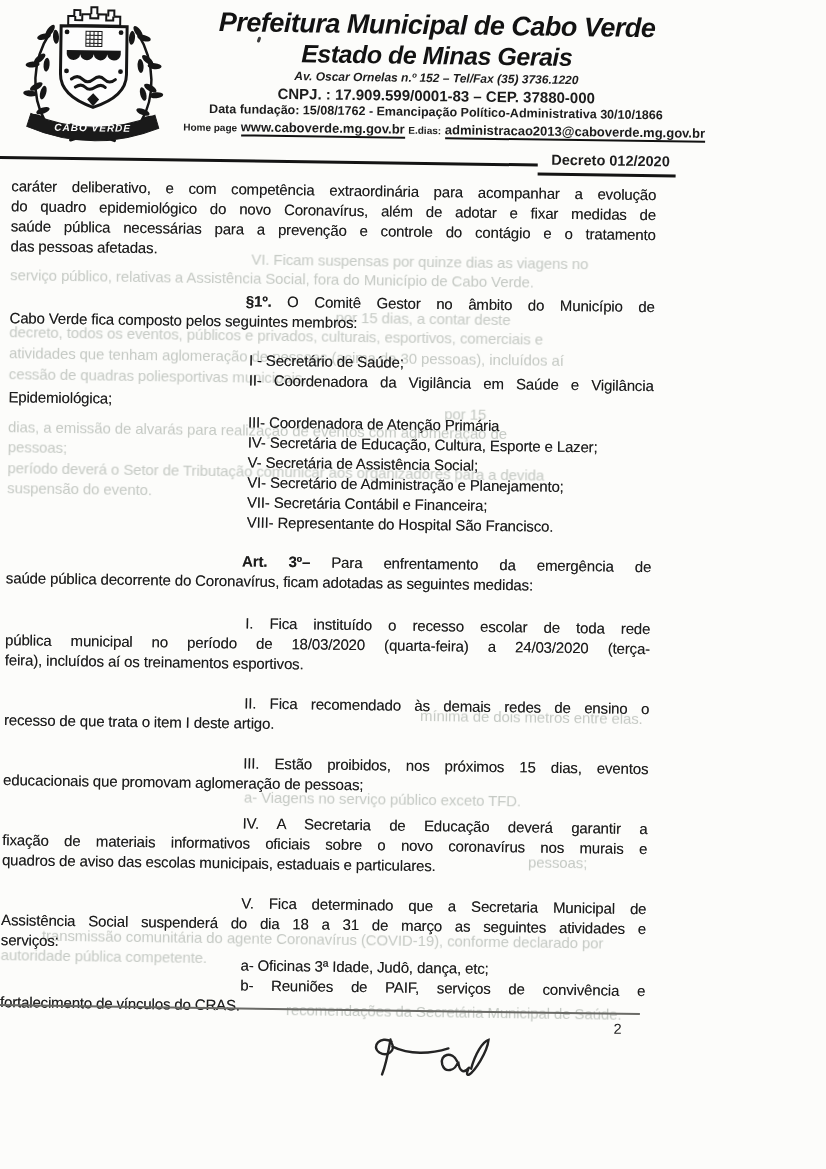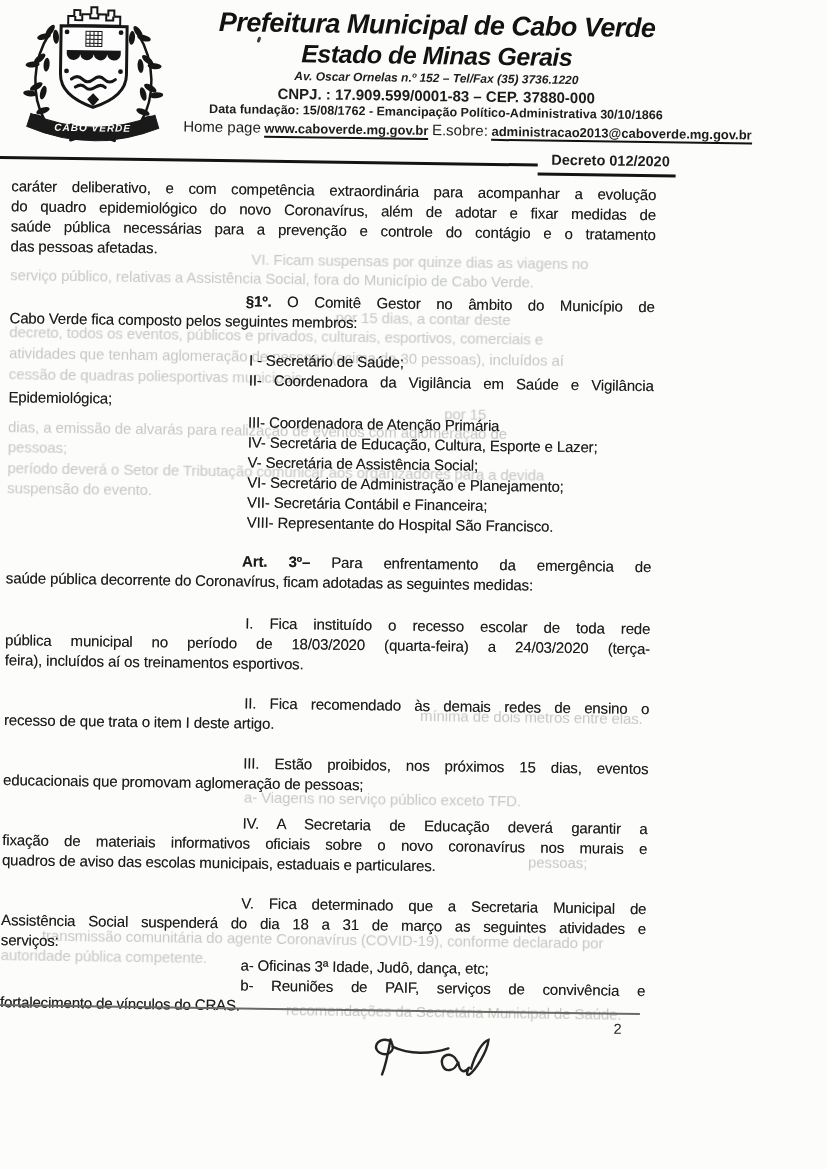--- a/index.html
+++ b/index.html
@@ -15,21 +15,21 @@
   
   .letterhead{position:relative;height:142px;}
   .crest{position:absolute;left:12px;top:2px;}
   .htext{position:absolute;left:185px;top:4px;width:505px;text-align:center;}
   .t1{font-size:27px;font-weight:bold;font-style:italic;letter-spacing:-0.5px;line-height:31px;color:#121212;}
   .t2{font-size:25px;font-weight:bold;font-style:italic;letter-spacing:-0.5px;line-height:28px;color:#121212;}
   .addr{font-size:12px;font-weight:bold;font-style:italic;line-height:15px;margin-top:2px;}
   .cnpj{font-size:15px;font-weight:bold;line-height:18px;margin-top:1px;}
   .fund{font-size:12.5px;font-weight:bold;line-height:15px;}
   .home{font-size:13px;line-height:17px;margin-top:1px;white-space:nowrap;}
-  .home .lbl{font-size:15px;font-weight:normal;}
+  .home .lbl{font-size:10px;font-weight:bold;}
   .home .u{font-weight:bold;border-bottom:2px solid #111;padding-bottom:0px;}
   .speck{position:absolute;left:258px;top:33px;width:3px;height:6px;border-radius:2px;
          background:#3a3a3a;transform:rotate(18deg);}
 
   
   .decree-row{display:flex;align-items:flex-end;width:678px;height:26px;}
   .decree-rule{flex:1;height:0;border-bottom:3px solid #141414;margin-bottom:9px;}
   .decree{font-weight:bold;font-size:14.5px;line-height:17px;
           border-bottom:3px solid #141414;padding:0 6px 4px 14px;white-space:nowrap;}
 
@@ -134,21 +134,21 @@
 
       <div class="htext">
         <div class="t1">Prefeitura Municipal de Cabo Verde</div>
         <div class="t2">Estado de Minas Gerais</div>
         <div class="addr">Av. Oscar Ornelas n.º 152 – Tel/Fax (35) 3736.1220</div>
         <div class="cnpj">CNPJ. : 17.909.599/0001-83 – CEP. 37880-000</div>
         <div class="fund">Data fundação: 15/08/1762 - Emancipação Político-Administrativa 30/10/1866</div>
         <div class="home">
           <span class="lbl">Home page</span>
           <span class="u">www.caboverde.mg.gov.br</span>
-          <span class="lbl">E.sobre:</span>
+          <span class="lbl">E.dias:</span>
           <span class="u">administracao2013@caboverde.mg.gov.br</span>
         </div>
       </div>
       <div class="speck"></div>
     </header>
 
     <div class="decree-row">
       <span class="decree-rule"></span>
       <span class="decree">Decreto 012/2020</span>
     </div>

